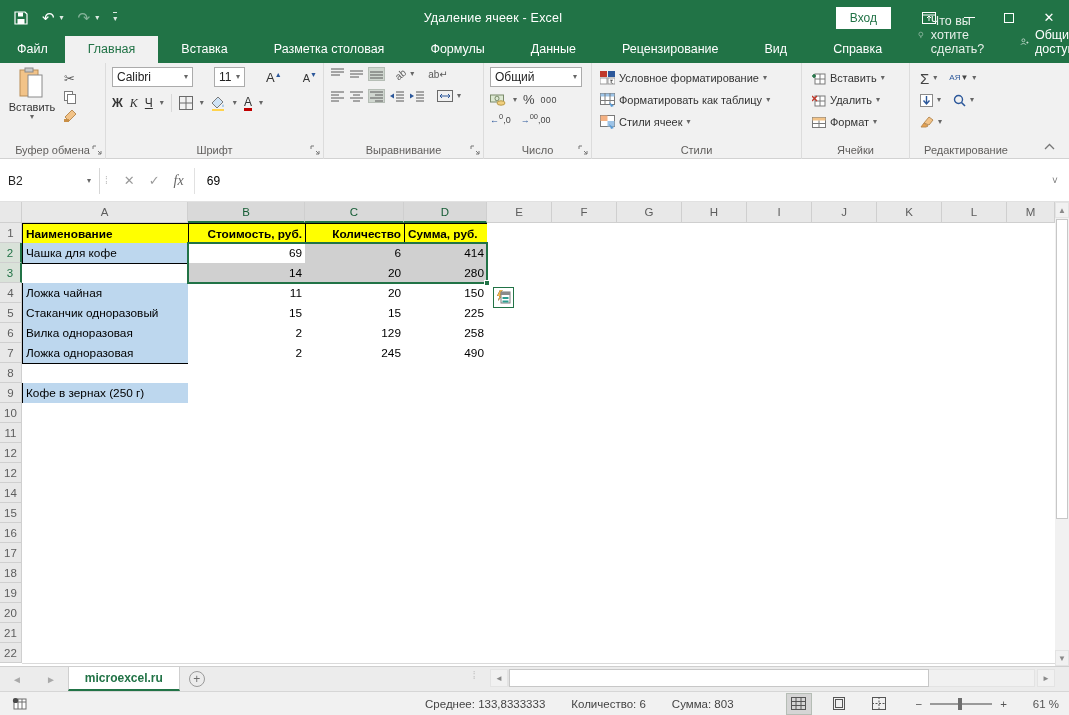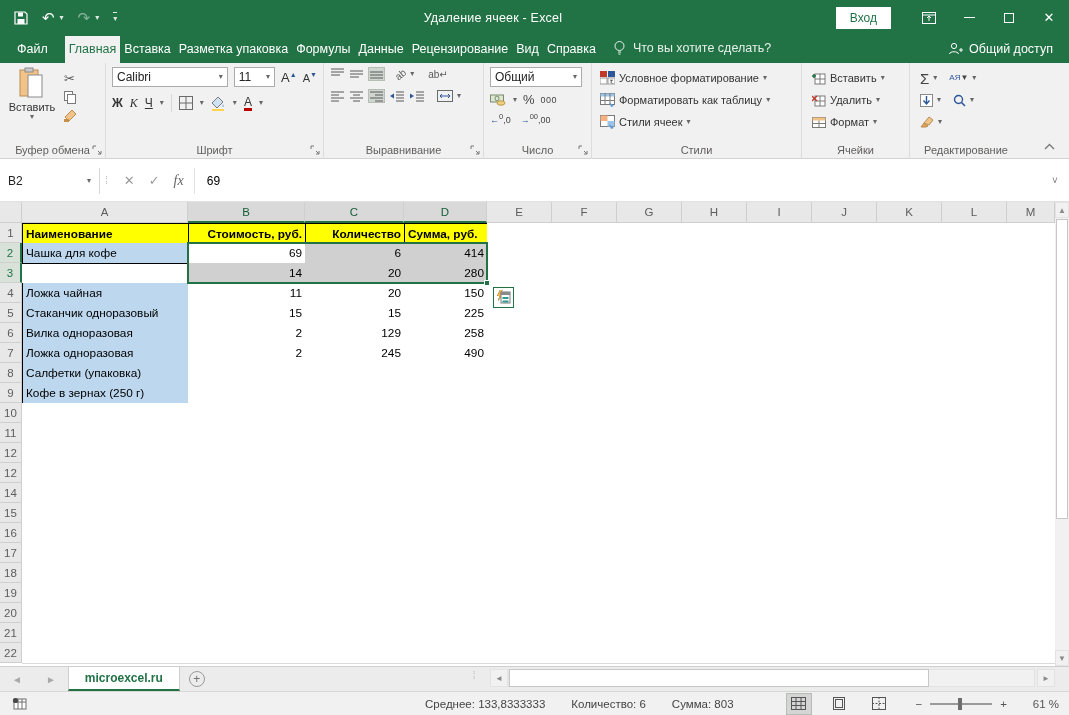--- a/index.html
+++ b/index.html
@@ -15,21 +15,21 @@
   .dim { opacity:.45; }
   #title-text { flex:1; text-align:center; font-size:12.5px; letter-spacing:.2px; }
   #tb-right { display:flex; align-items:center; gap:0; height:35px; }
   #signin-btn { background:#fff; color:#217346; font-size:12px; padding:4px 14px; border:none; margin-right:18px; cursor:pointer; }
   .winbtn { width:40px; height:35px; display:flex; align-items:center; justify-content:center; font-size:13px; color:#fff; }
   .maxbox { width:10px; height:10px; border:1px solid #fff; display:inline-block; }
   .minbar { width:11px; height:1px; background:#fff; display:inline-block; }
 
   
   #tabrow { position:absolute; left:0; top:35px; width:1069px; height:28px; background:#217346; display:flex; align-items:flex-end; color:#fff; font-size:12.5px; }
-  .rtab { padding:6px 4px 7px; cursor:pointer; white-space:nowrap; }
+  .rtab { padding:6px 23px 7px; cursor:pointer; white-space:nowrap; }
   .rtab.active { background:#f1f1f1; color:#217346; }
   #file-tab { padding:6px 17px 7px; }
   #tellme { display:flex; align-items:center; gap:7px; padding:6px 13px 7px; color:#e8f0ea; }
   #share { margin-left:auto; display:flex; align-items:center; gap:6px; padding:6px 16px 7px; }
 
   
   #ribbon { position:absolute; left:0; top:63px; width:1069px; height:96px; background:#f1f1f1; border-bottom:1px solid #d2d2d2; display:flex; }
   .rgroup { position:relative; height:96px; border-right:1px solid #dcdcdc; display:flex; flex-direction:column; }
   .rg-body { flex:1; padding:4px 6px 0; }
   .rg-label { height:18px; text-align:center; font-size:11px; color:#605e5c; display:flex; align-items:center; justify-content:center; gap:0; position:relative; }
@@ -126,21 +126,21 @@
           <span class="maxbox"></span>
         </span>
       <span class="winbtn">✕</span>
     </div>
   </div>
 
   <div id="tabrow">
     <span class="rtab" id="file-tab">Файл</span>
     <span class="rtab active">Главная</span>
     <span class="rtab">Вставка</span>
-    <span class="rtab">Разметка упаковка</span>
+    <span class="rtab">Разметка столовая</span>
     <span class="rtab">Формулы</span>
     <span class="rtab">Данные</span>
     <span class="rtab">Рецензирование</span>
     <span class="rtab">Вид</span>
     <span class="rtab">Справка</span>
     <span id="tellme">
       <svg width="13" height="16" viewBox="0 0 13 16">
           <circle cx="6.5" cy="6" r="4.5" fill="none" stroke="#e8f0ea"></circle>
           <path d="M5 12 h3 M5.4 14 h2.2" stroke="#e8f0ea" fill="none"></path>
         </svg>
@@ -190,21 +190,21 @@
         <span class="launcher">
             <svg width="10" height="10" viewBox="0 0 10 10">
               <path d="M1 4 V1 H4 M6 6 L9 9 M9 9 v-3 M9 9 h-3" stroke="#777" fill="none"></path>
             </svg>
           </span>
       </div>
     </div>
 
     <div class="rgroup" style="width:218px;">
       <div class="rg-body">
-        <div class="btnrow" style="gap:6px;">
+        <div class="btnrow" style="gap:21px;">
           <span class="combo" style="width:118px;">
               <span>Calibri</span>
               <span class="dda">▾</span>
             </span>
           <span class="combo" style="width:42px;">
               <span>11</span>
               <span class="dda">▾</span>
             </span>
           <span style="font-size:13px;color:#333;">A<sup style="color:#2b579a;font-size:7px;">▲</sup></span>
           <span style="font-size:11px;color:#333;">A<sup style="color:#2b579a;font-size:7px;">▼</sup></span>
@@ -590,21 +590,20 @@
       <div class="cell" style="left: 487px; top: 141px; width: 66px; height: 21px;"></div>
       <div class="cell" style="left: 552px; top: 141px; width: 66px; height: 21px;"></div>
       <div class="cell" style="left: 617px; top: 141px; width: 66px; height: 21px;"></div>
       <div class="cell" style="left: 682px; top: 141px; width: 66px; height: 21px;"></div>
       <div class="cell" style="left: 747px; top: 141px; width: 66px; height: 21px;"></div>
       <div class="cell" style="left: 812px; top: 141px; width: 66px; height: 21px;"></div>
       <div class="cell" style="left: 877px; top: 141px; width: 66px; height: 21px;"></div>
       <div class="cell" style="left: 942px; top: 141px; width: 66px; height: 21px;"></div>
       <div class="cell" style="left: 1007px; top: 141px; width: 49px; height: 21px;"></div>
       <div class="rh" style="left: 0px; top: 161px; width: 22px; height: 20px;">8</div>
-      <div class="cell t-item" style="left: 22px; top: 161px; width: 167px; height: 21px;">Салфетки (упаковка)</div>
       <div class="cell" style="left: 188px; top: 161px; width: 118px; height: 21px;"></div>
       <div class="cell" style="left: 305px; top: 161px; width: 100px; height: 21px;"></div>
       <div class="cell" style="left: 404px; top: 161px; width: 84px; height: 21px;"></div>
       <div class="cell" style="left: 487px; top: 161px; width: 66px; height: 21px;"></div>
       <div class="cell" style="left: 552px; top: 161px; width: 66px; height: 21px;"></div>
       <div class="cell" style="left: 617px; top: 161px; width: 66px; height: 21px;"></div>
       <div class="cell" style="left: 682px; top: 161px; width: 66px; height: 21px;"></div>
       <div class="cell" style="left: 747px; top: 161px; width: 66px; height: 21px;"></div>
       <div class="cell" style="left: 812px; top: 161px; width: 66px; height: 21px;"></div>
       <div class="cell" style="left: 877px; top: 161px; width: 66px; height: 21px;"></div>

